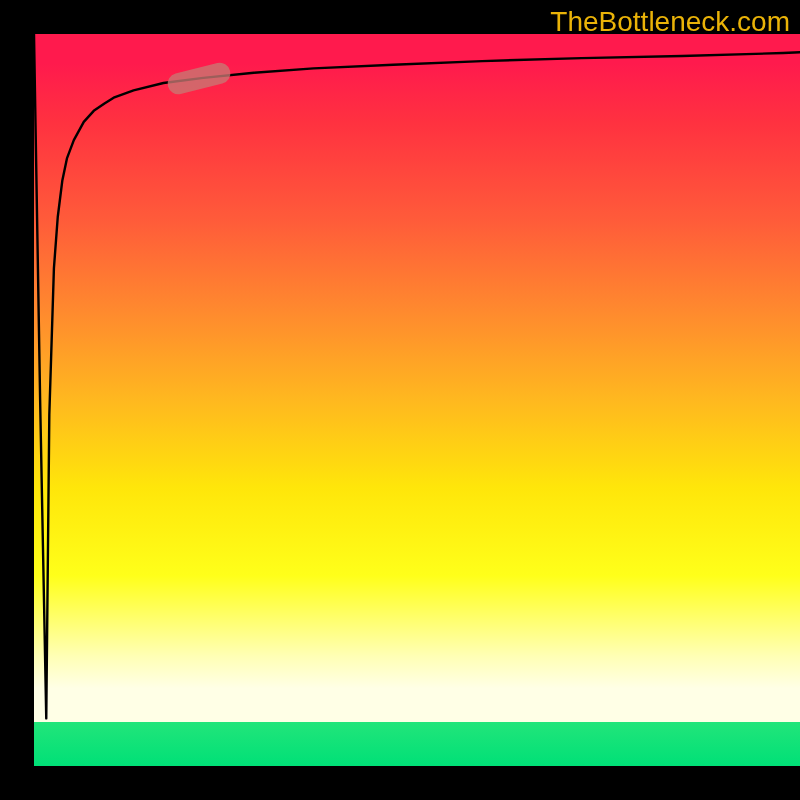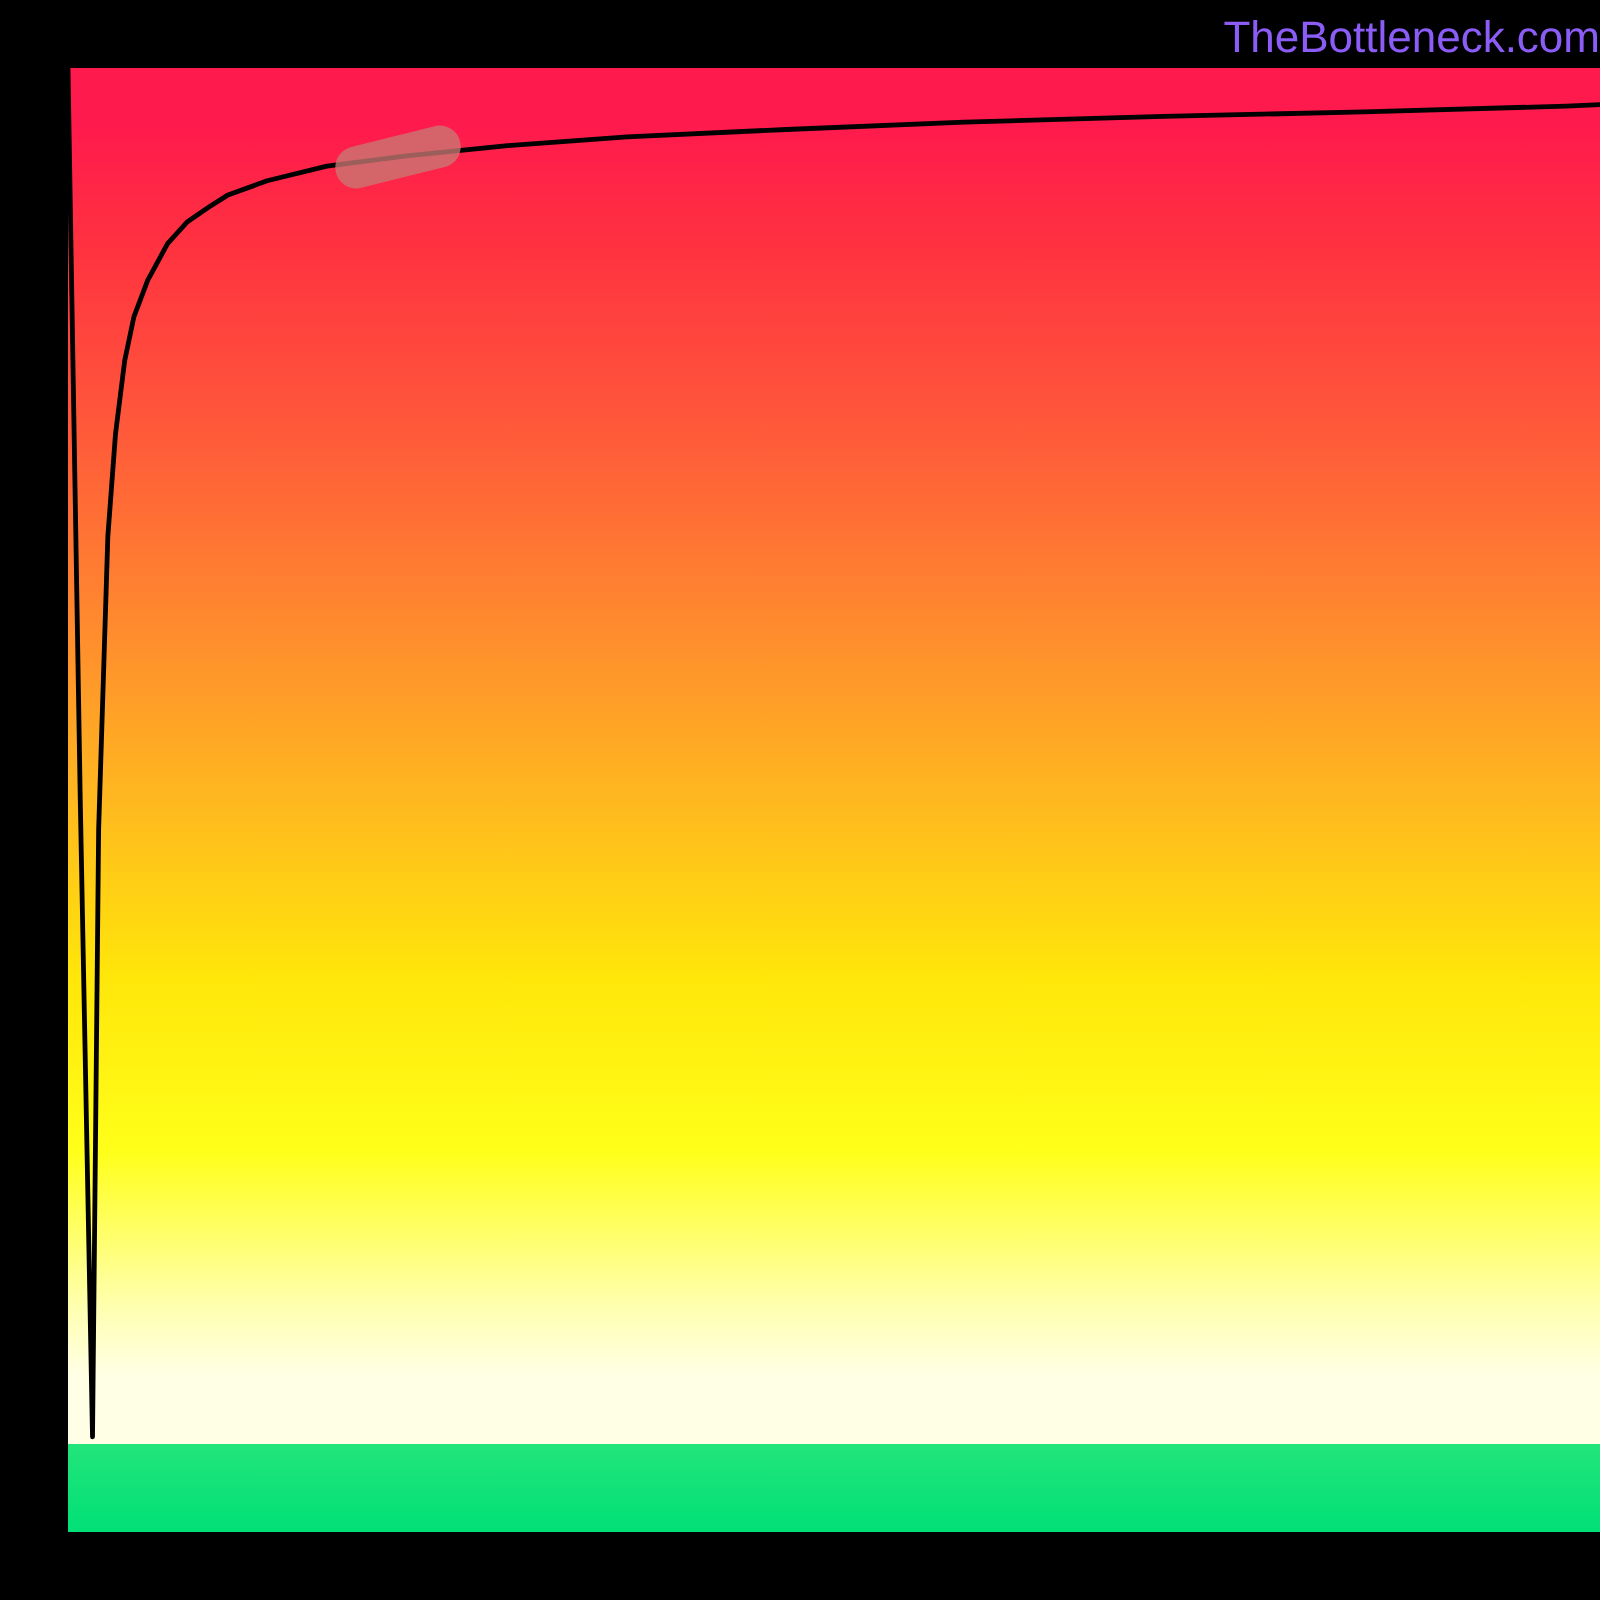--- a/index.html
+++ b/index.html
@@ -7,23 +7,23 @@
     width: 800px;
     height: 800px;
     background: #000;
     position: relative;
     font-family: Arial, Helvetica, sans-serif;
     overflow: hidden;
   }
   .attribution {
     position: absolute;
     top: 6px;
-    right: 0;
-    color: #8b5cf6;
-    font-size: 22px;
+    right: 10px;
+    color: #eab308;
+    font-size: 28px;
     z-index: 30;
   }
   .plot-area {
     position: absolute;
     left: 34px;
     top: 34px;
     width: 766px;
     height: 732px;
     overflow: hidden;
     z-index: 10;

